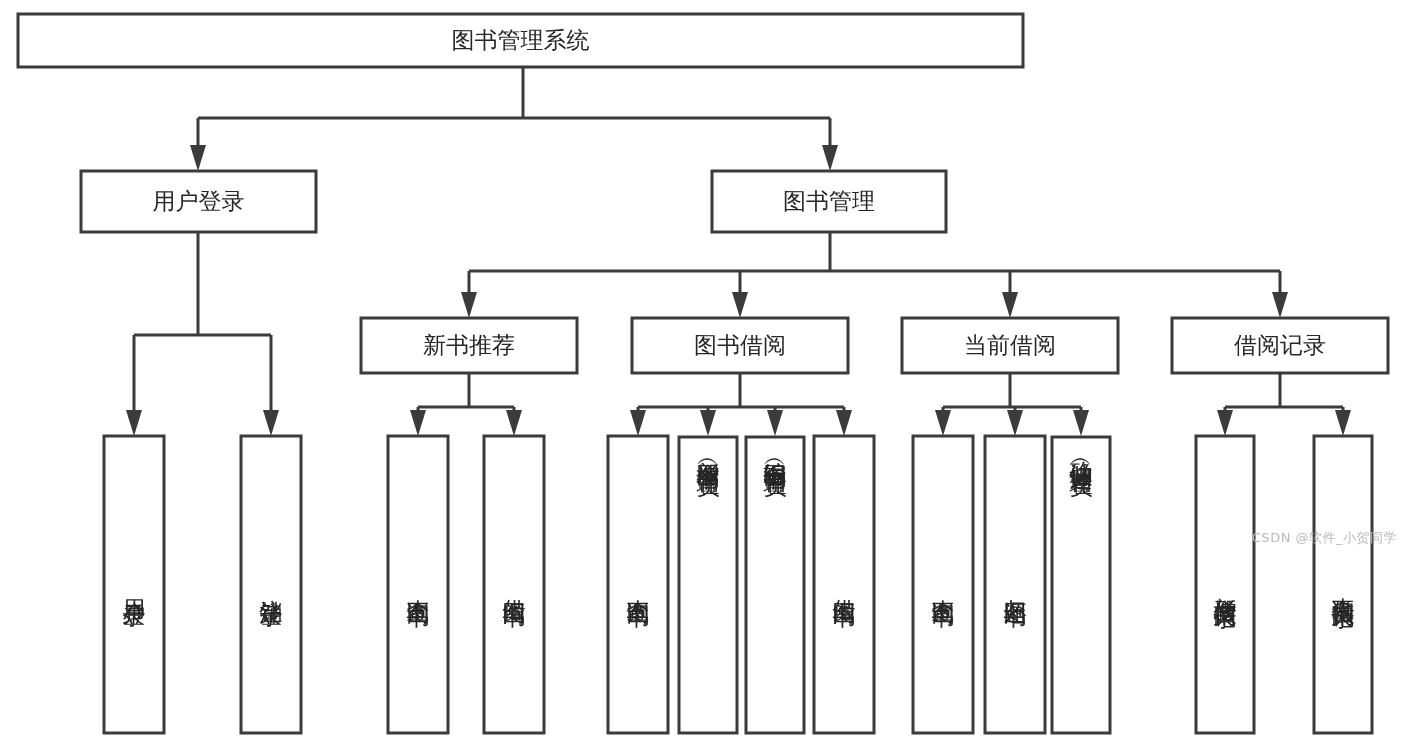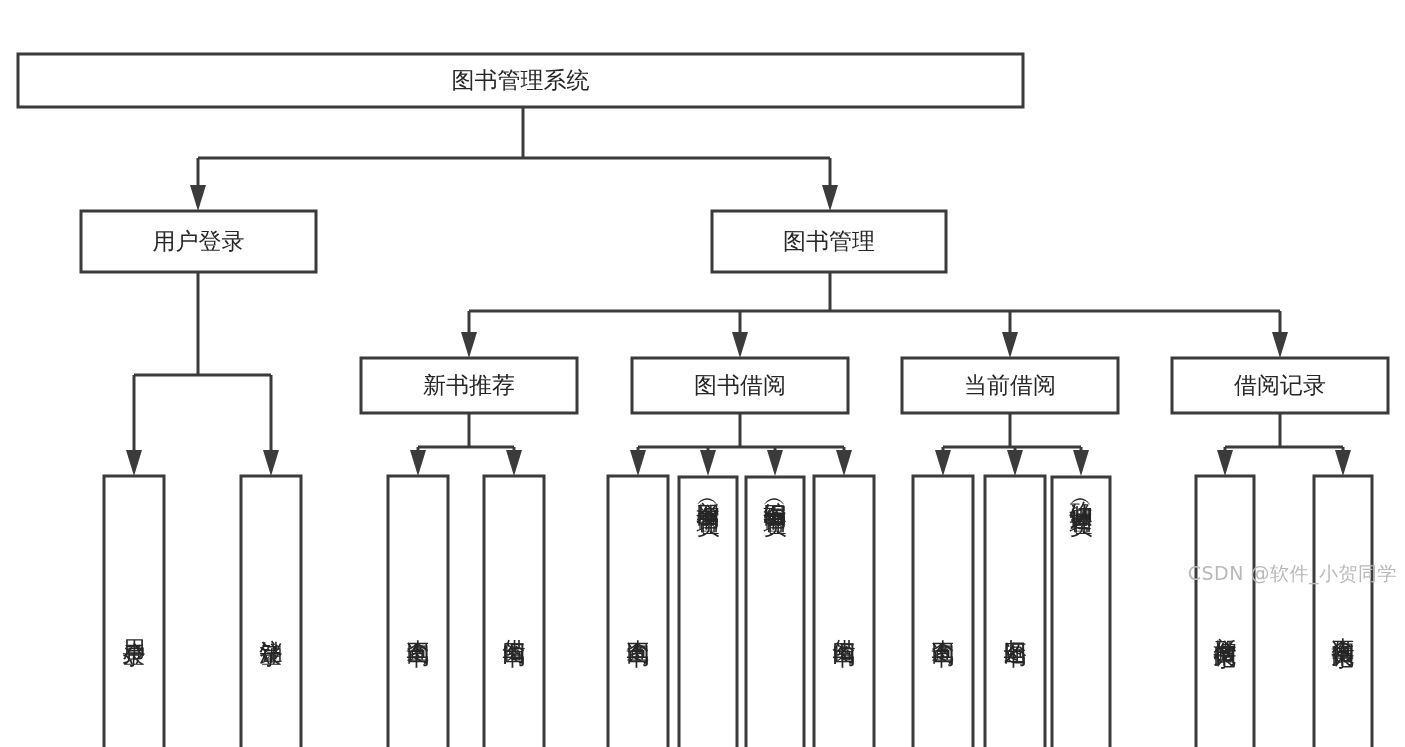--- a/index.html
+++ b/index.html
@@ -12,21 +12,20 @@
     width: 1405px;
     height: 747px;
     font-family: "DejaVu Sans", "Liberation Sans", sans-serif;
     overflow: hidden;
   }
   #diagram-root {
     position: relative;
     width: 1405px;
     height: 551px;
     background: #ffffff;
-    margin-top: 40px;
   }
   svg.diagram-canvas {
     position: absolute;
     left: 0;
     top: 0;
     width: 1405px;
     height: 747px;
     display: block;
   }
   .node-box {
@@ -68,21 +67,21 @@
     pointer-events: none;
   }
   .node-label-v.align-top {
     justify-content: flex-start;
   }
   .watermark {
     position: absolute;
     right: 8px;
     bottom: 4px;
     font-family: "DejaVu Sans", "Liberation Sans", sans-serif;
-    font-size: 19px;
+    font-size: 13px;
     color: #b9b9b9;
     letter-spacing: 0.5px;
     white-space: nowrap;
   }
 </style>
 </head>
 <body>
 
 <div id="diagram-root">
 

